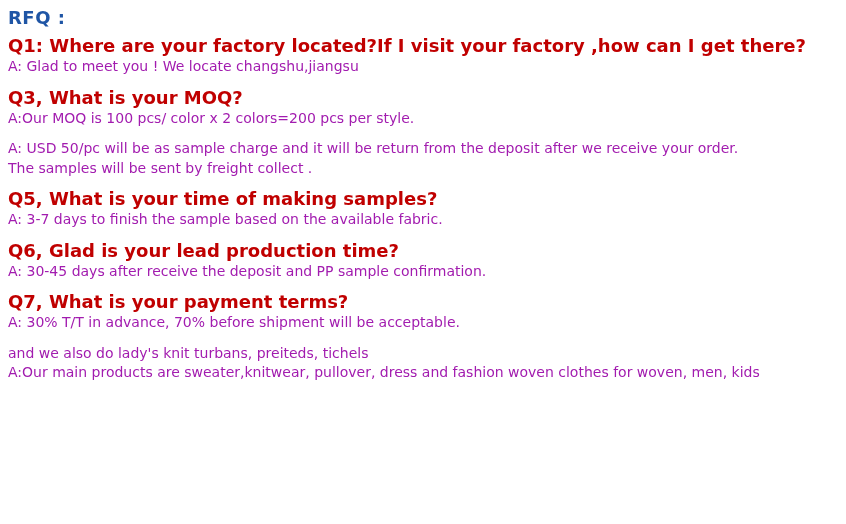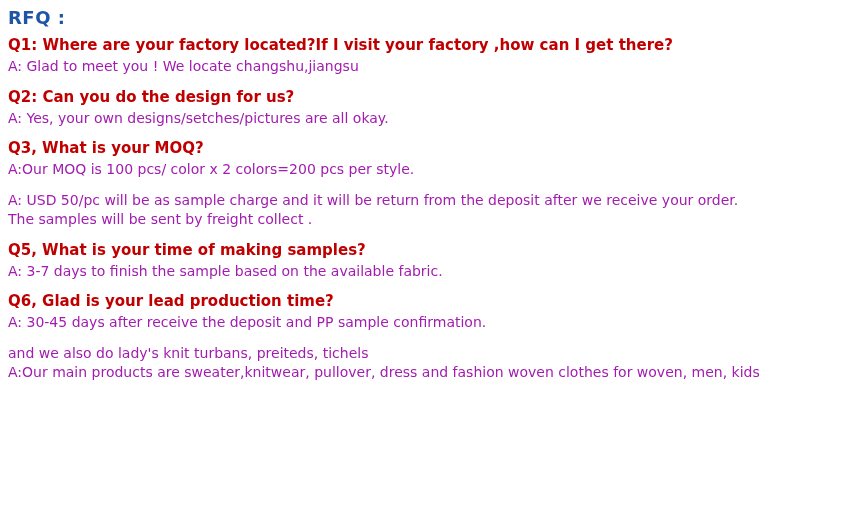--- a/index.html
+++ b/index.html
@@ -28,21 +28,21 @@
     letter-spacing: 0.5px;
     margin: 2px 0 8px 0;
     line-height: 20px;
   }
   .qa-block {
     margin-bottom: 11px;
   }
   .question {
     color: #c00000;
     font-weight: bold;
-    font-size: 15px;
+    font-size: 18px;
     line-height: 19px;
     margin: 0 0 2px 0;
     white-space: pre-wrap;
   }
   .answer-line {
     color: #a21caf;
     font-size: 14px;
     line-height: 19.5px;
     margin: 0;
     white-space: pre-wrap;
@@ -53,24 +53,20 @@
 
 <div class="page">
 
   <div class="rfq-title">RFQ :</div>
 
   <div class="qa-block">
     <p class="question">Q1: Where are your factory located?If I visit your factory ,how can I get there?</p>
     <p class="answer-line">A: Glad to meet you ! We locate changshu,jiangsu</p>
   </div>
 
-  <div class="qa-block">
-    <p class="question">Q2: Can you do the design for us?</p>
-    <p class="answer-line">A: Yes, your own designs/setches/pictures are all okay.</p>
-  </div>
 
   <div class="qa-block">
     <p class="question">Q3, What is your MOQ?</p>
     <p class="answer-line">A:Our MOQ is 100 pcs/ color x 2 colors=200 pcs per style.</p>
   </div>
 
   <div class="qa-block">
     <p class="answer-line">A: USD 50/pc will be as sample charge and it will be return from the deposit after we receive your order.</p>
     <p class="answer-line">The samples will be sent by freight collect .</p>
   </div>
@@ -78,19 +74,23 @@
   <div class="qa-block">
     <p class="question">Q5, What is your time of making samples?</p>
     <p class="answer-line">A: 3-7 days to finish the sample based on the available fabric.</p>
   </div>
 
   <div class="qa-block">
     <p class="question">Q6, Glad is your lead production time?</p>
     <p class="answer-line">A: 30-45 days after receive the deposit and PP sample confirmation.</p>
   </div>
 
+  <div class="qa-block">
+    <p class="question">Q7, What is your payment terms?</p>
+    <p class="answer-line">A: 30% T/T in advance, 70% before shipment will be acceptable.</p>
+  </div>
 
   <div class="qa-block">
     <p class="answer-line">and we also do lady's knit turbans, preiteds, tichels</p>
     <p class="answer-line">A:Our main products are sweater,knitwear, pullover, dress and fashion woven clothes for woven, men, kids</p>
   </div>
 
 </div>
 
 </body></html>

